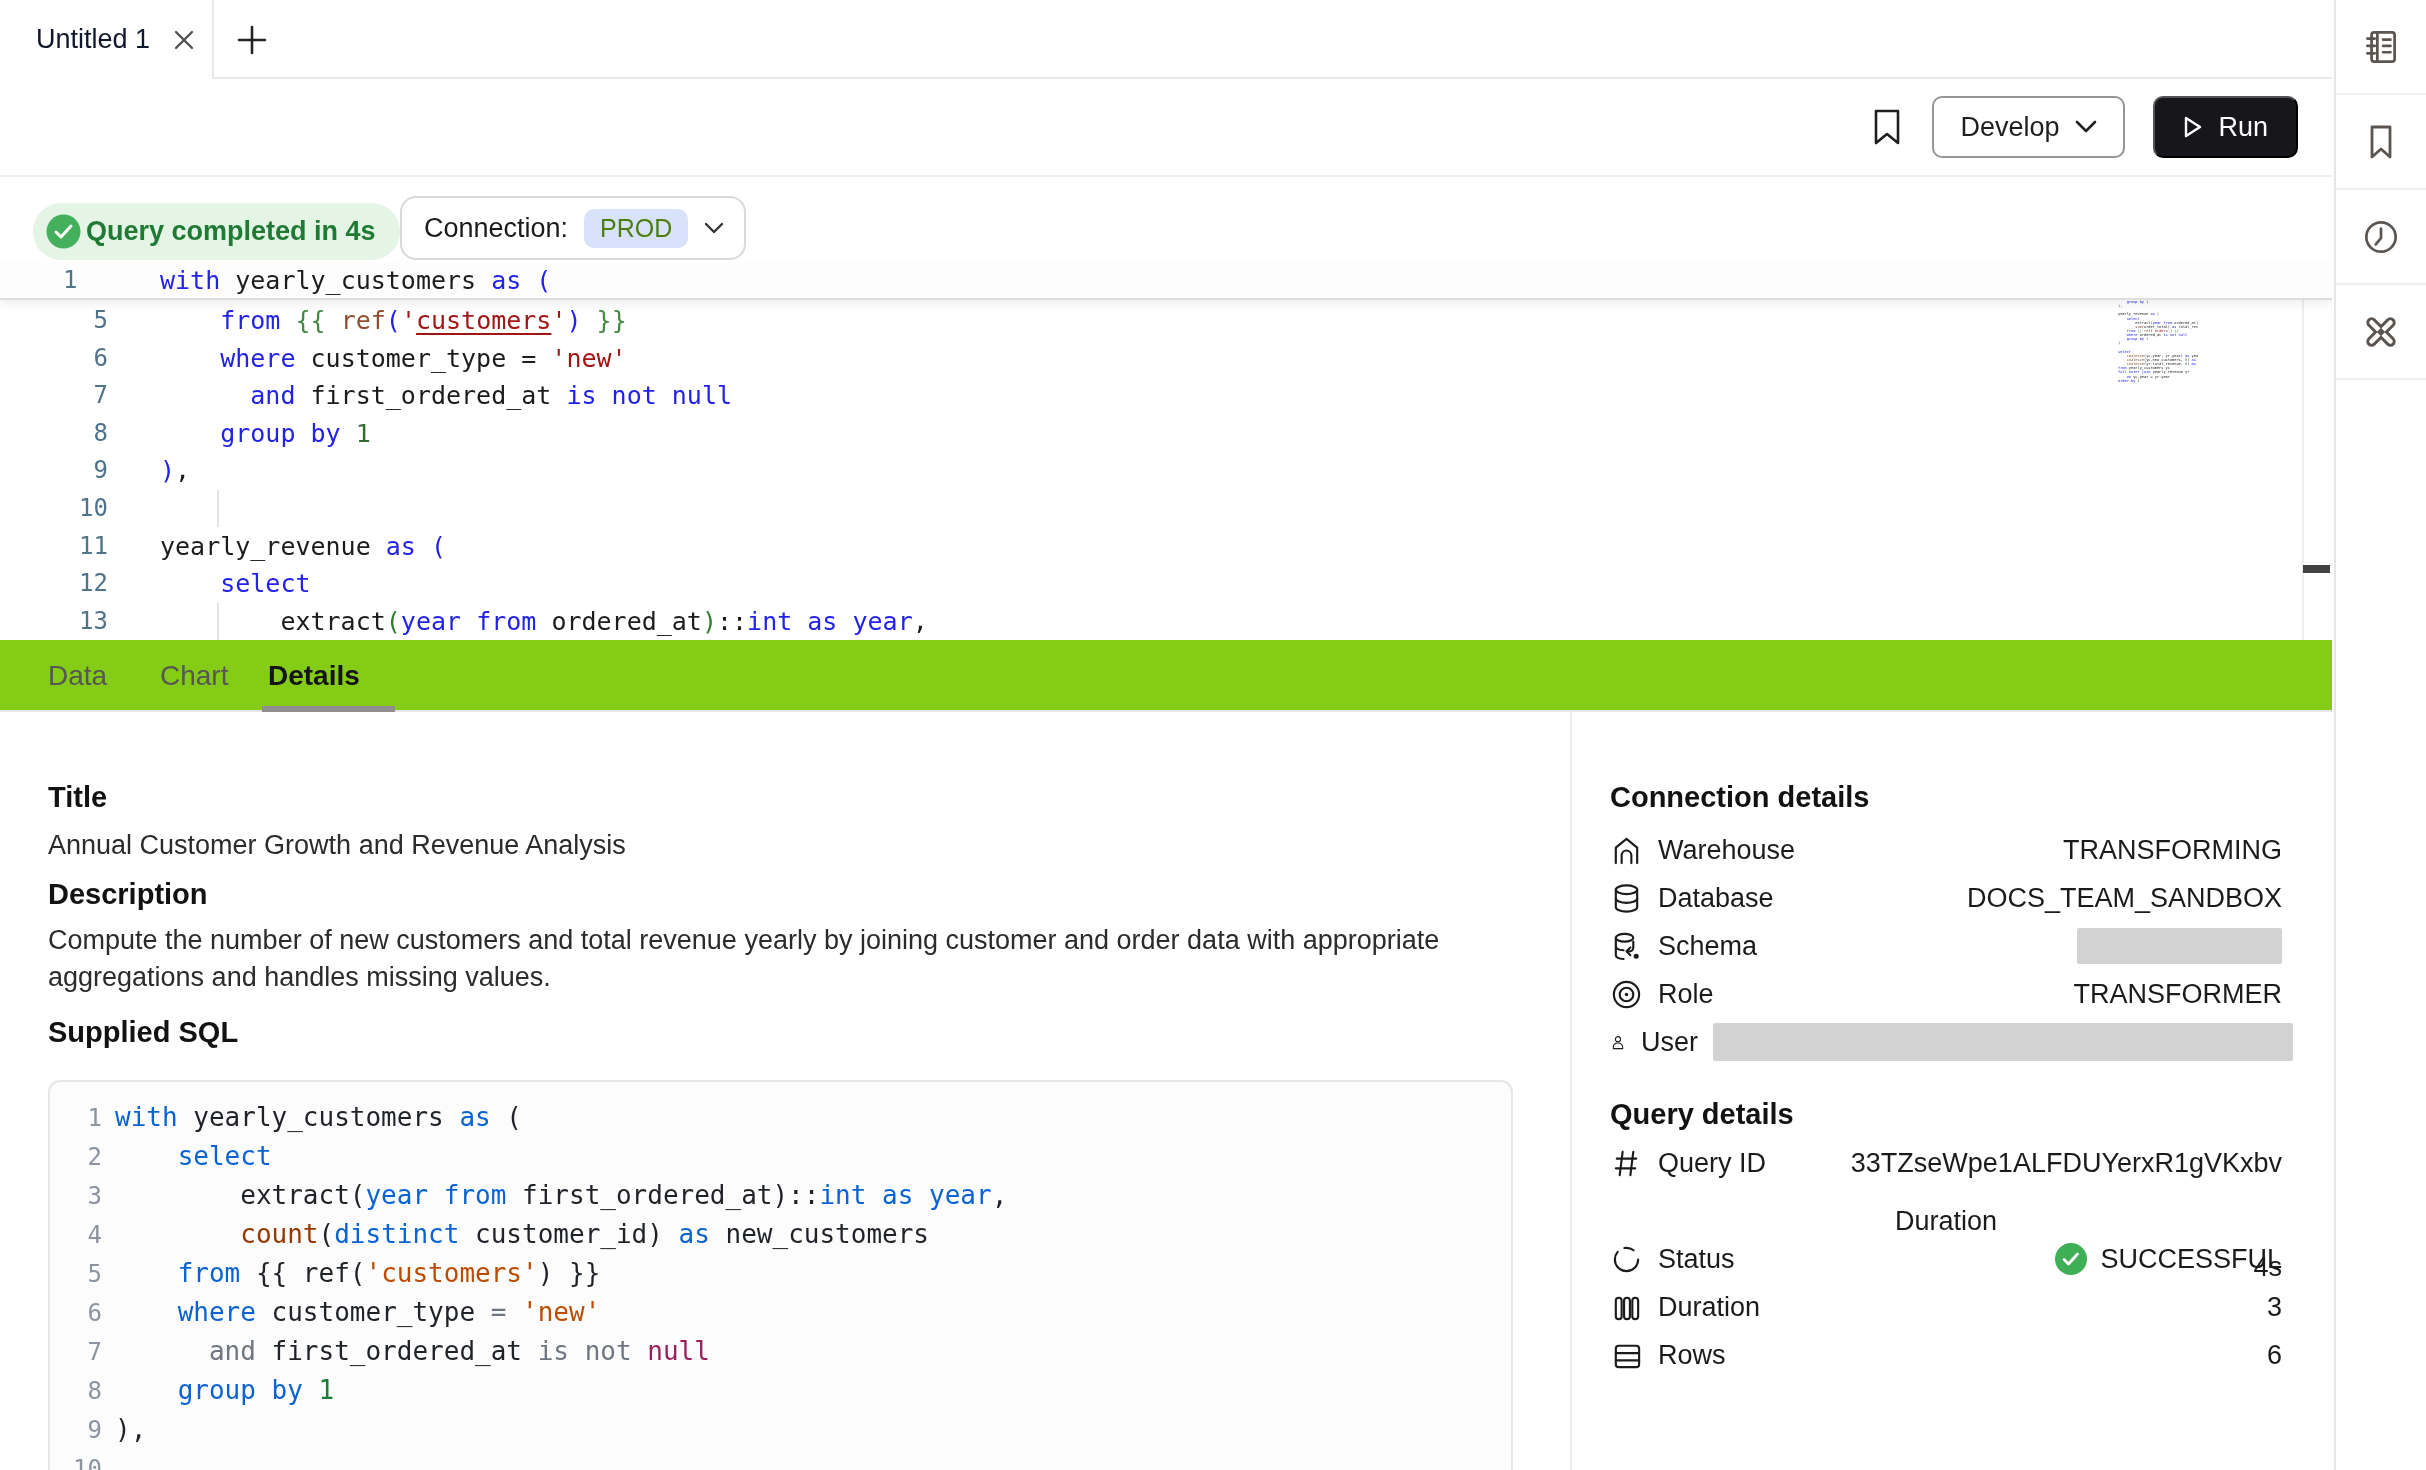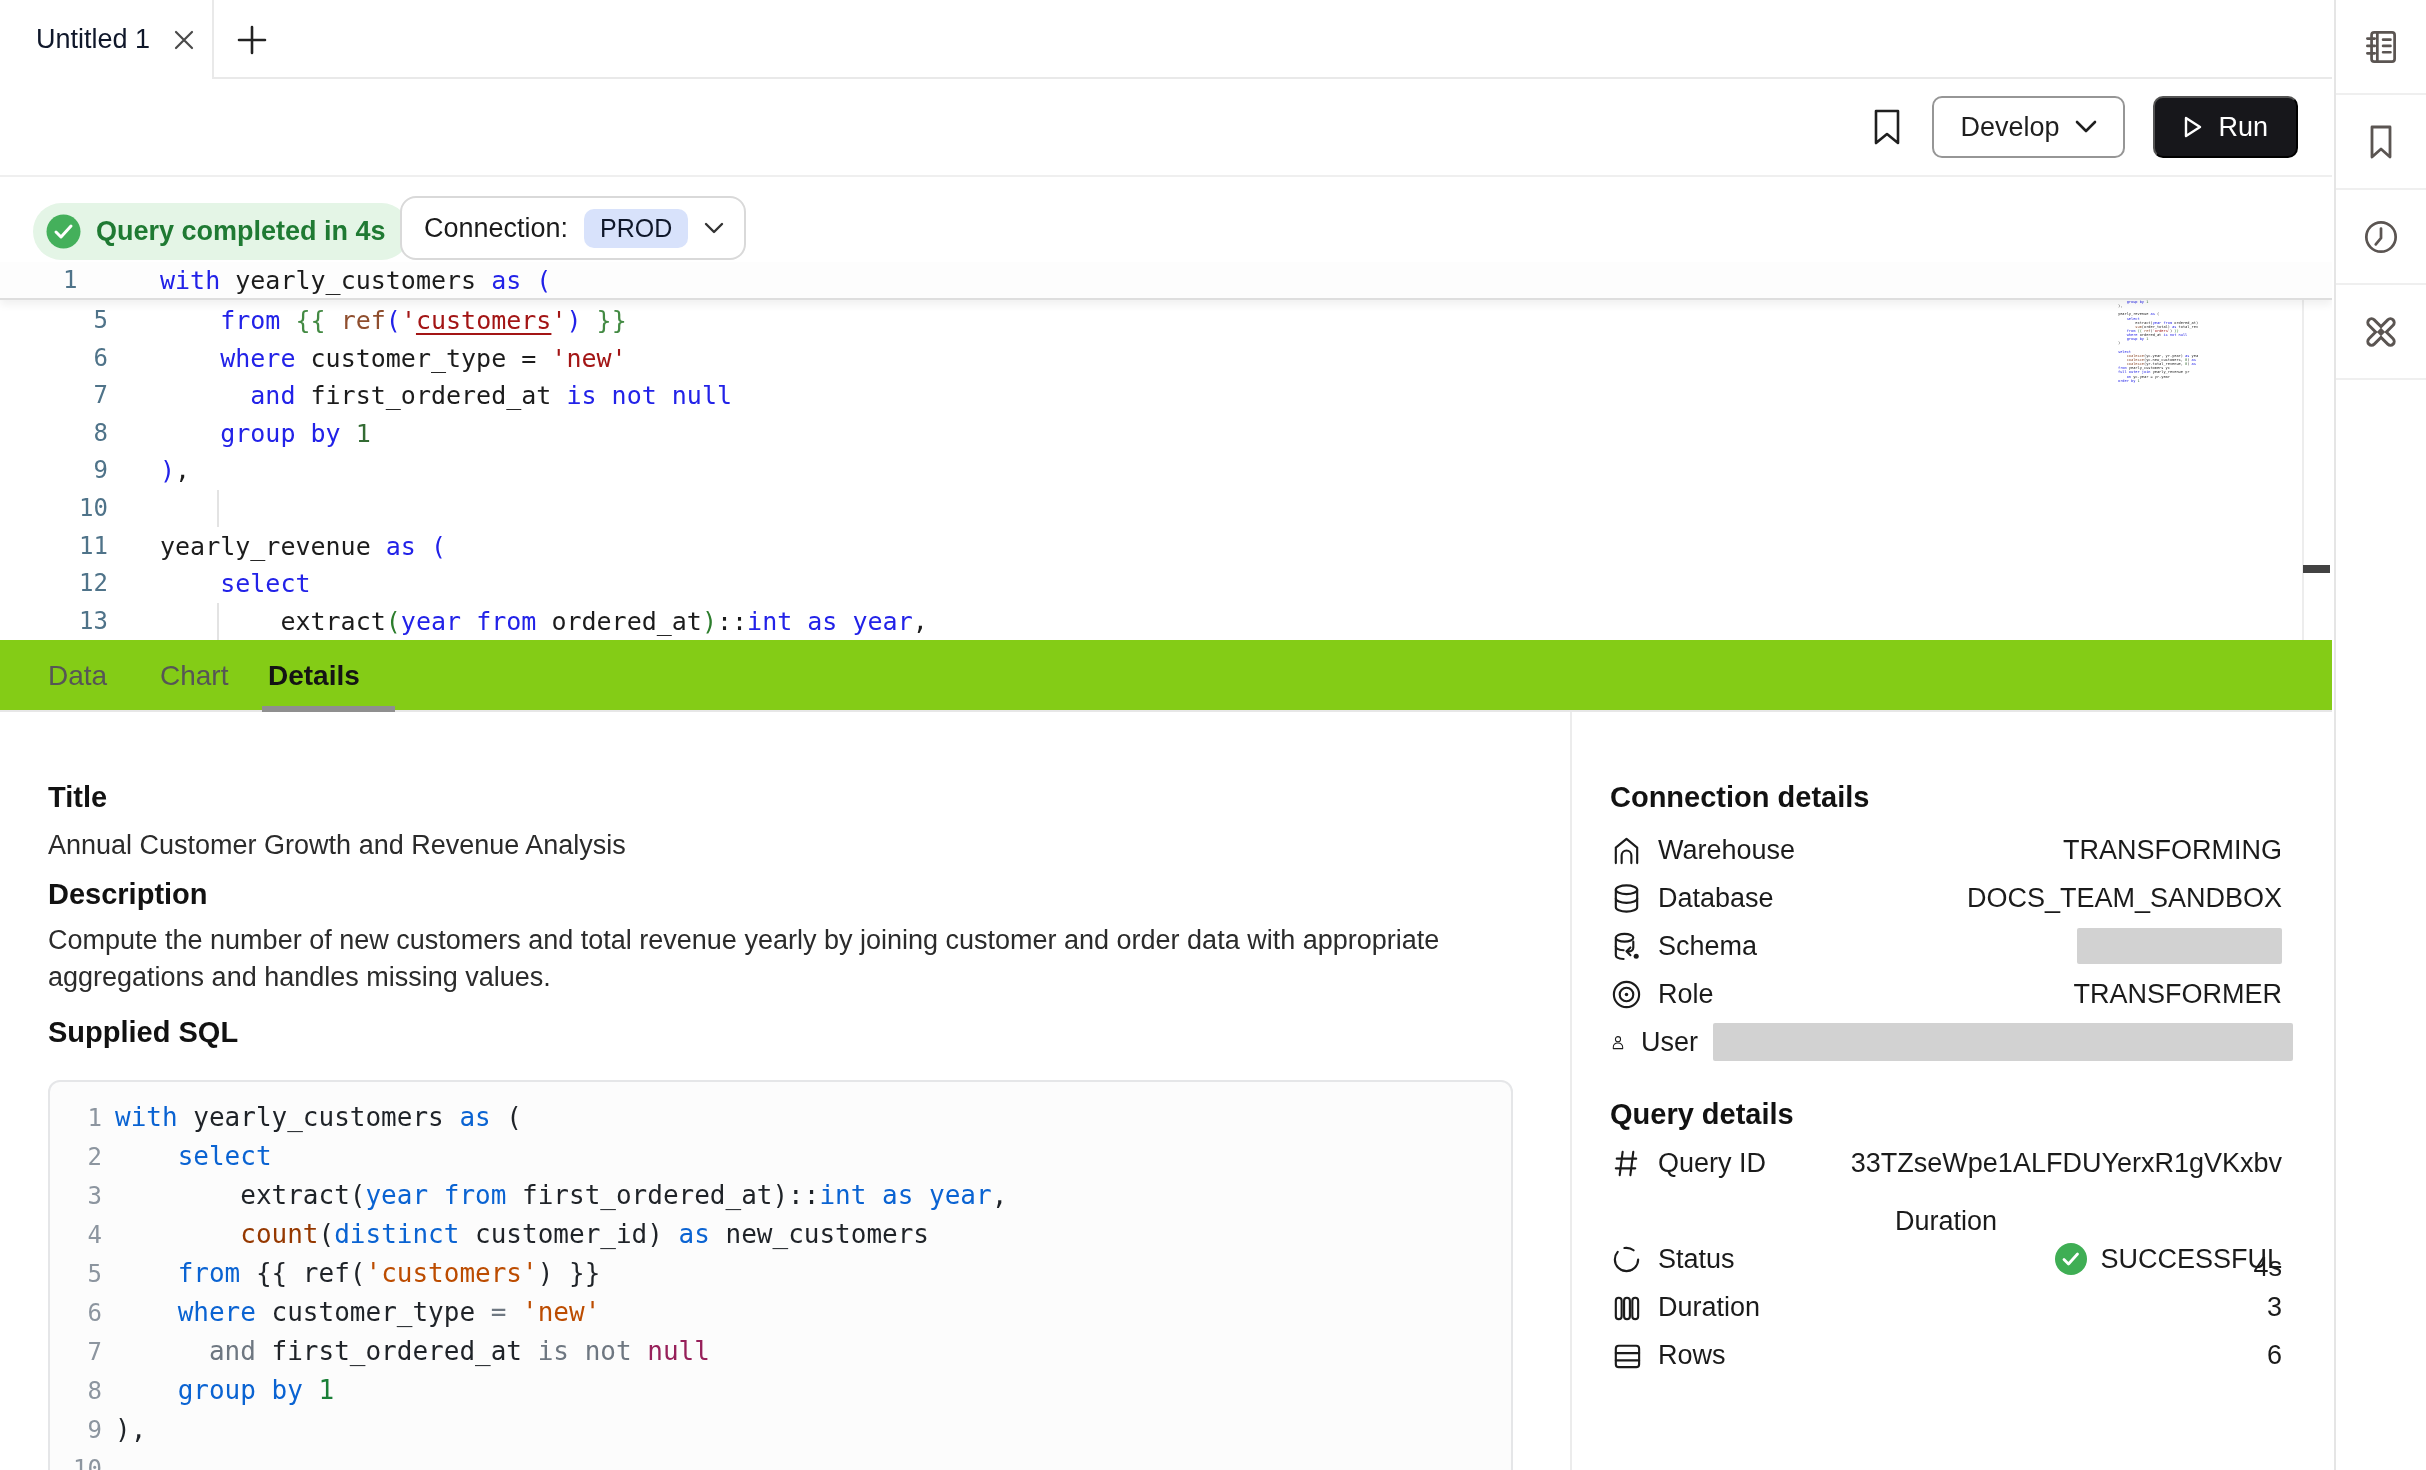--- a/index.html
+++ b/index.html
@@ -19,26 +19,26 @@
   
   .toolbar{left:0;top:79px;width:2332px;height:98px;border-bottom:2px solid #efefef;background:#fff}
   .toolbar-group{position:absolute;top:17px;right:34px;height:62px;display:flex;align-items:center;gap:28px}
   .btn-develop{height:62px;border:2px solid #969696;border-radius:10px;background:#fff;
        display:flex;align-items:center;gap:16px;padding:0 26px;font-size:27px;color:#1f1f1f}
   .btn-run{height:62px;border-radius:10px;background:#17171b;color:#fff;display:flex;
        align-items:center;gap:15px;padding:0 28px;font-size:27px}
 
   
   .pill{left:33px;top:203px;height:57px;border-radius:29px;background:#e4f5e6;
-        display:flex;align-items:center;gap:14px;padding:0 24px 0 12px}
+        display:flex;align-items:center;gap:4px;padding:0 24px 0 12px}
   .pill-text{font-size:27px;font-weight:600;color:#1f7a33}
   .env{left:400px;top:196px;height:64px;border:2px solid #d9d9d9;border-radius:16px;background:#fff;
        display:flex;align-items:center;gap:16px;padding:0 20px 0 22px}
   .env-label{font-size:27px;color:#1b1b1b}
-  .env-badge{background:#d8e2fb;border-radius:10px;padding:5px 16px;font-size:25px;font-weight:500;color:#0f172a}
+  .env-badge{background:#d8e2fb;border-radius:10px;padding:5px 16px;font-size:25px;font-weight:500;color:#4d7c0f}
 
   
   .editor{left:0;top:262px;width:2332px;height:378px;background:#fff;overflow:hidden}
   .cm .code-row{white-space:pre;height:37.6px;line-height:37.6px;
         font-family:"DejaVu Sans Mono",monospace;font-size:25px;color:#1c1c1c}
   .cm .ln{display:inline-block;width:108px;text-align:right;color:#4f7389;font-size:24px;
         font-family:"DejaVu Sans Mono",monospace;vertical-align:top}
   .cm .code{margin-left:52px}
   .sticky-row{position:absolute;left:0;top:0;width:2332px;height:39px;background:#fdfdfd;
         border-bottom:2px solid #dedede;box-shadow:0 5px 8px rgba(0,0,0,.06);z-index:3}

